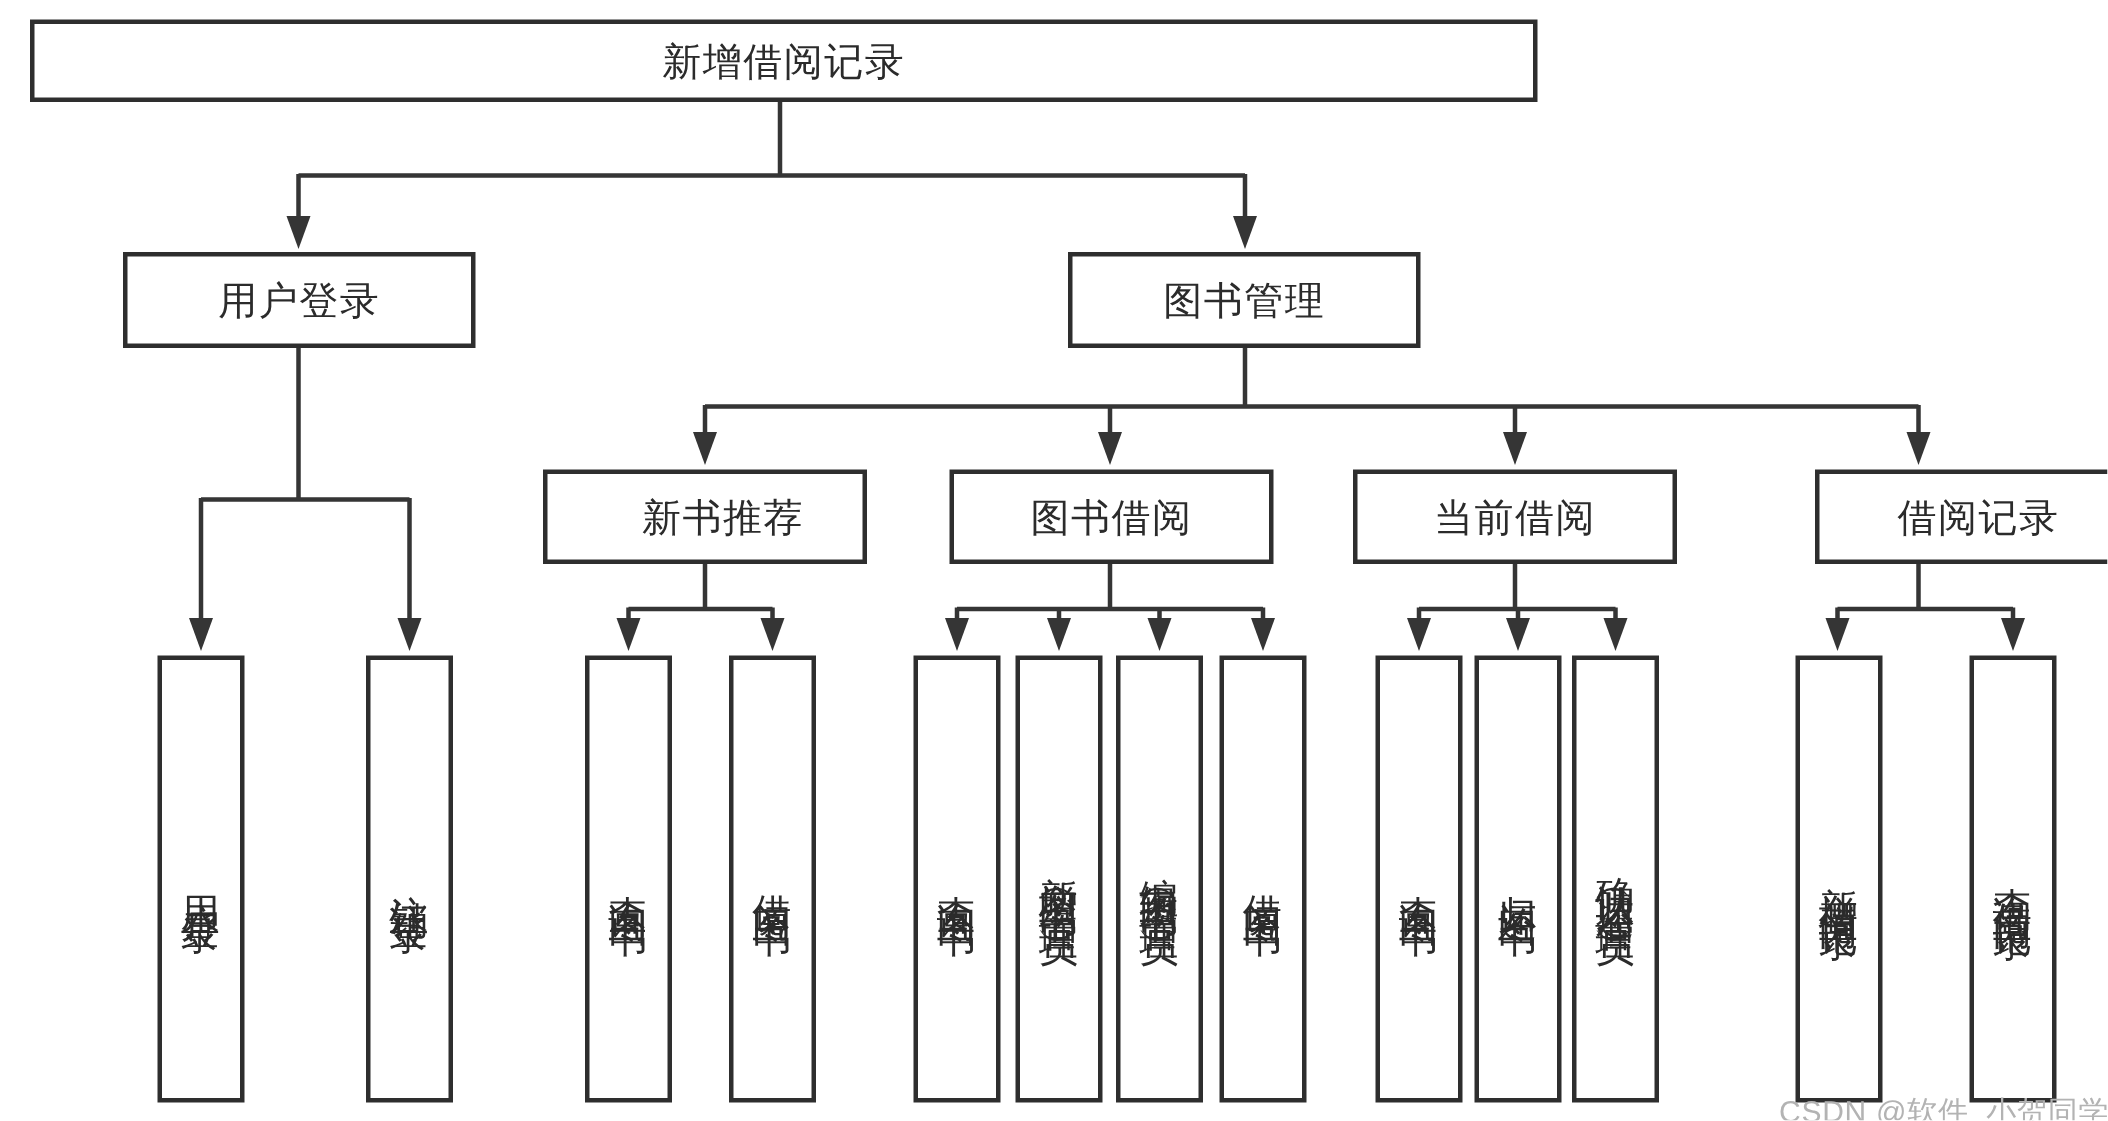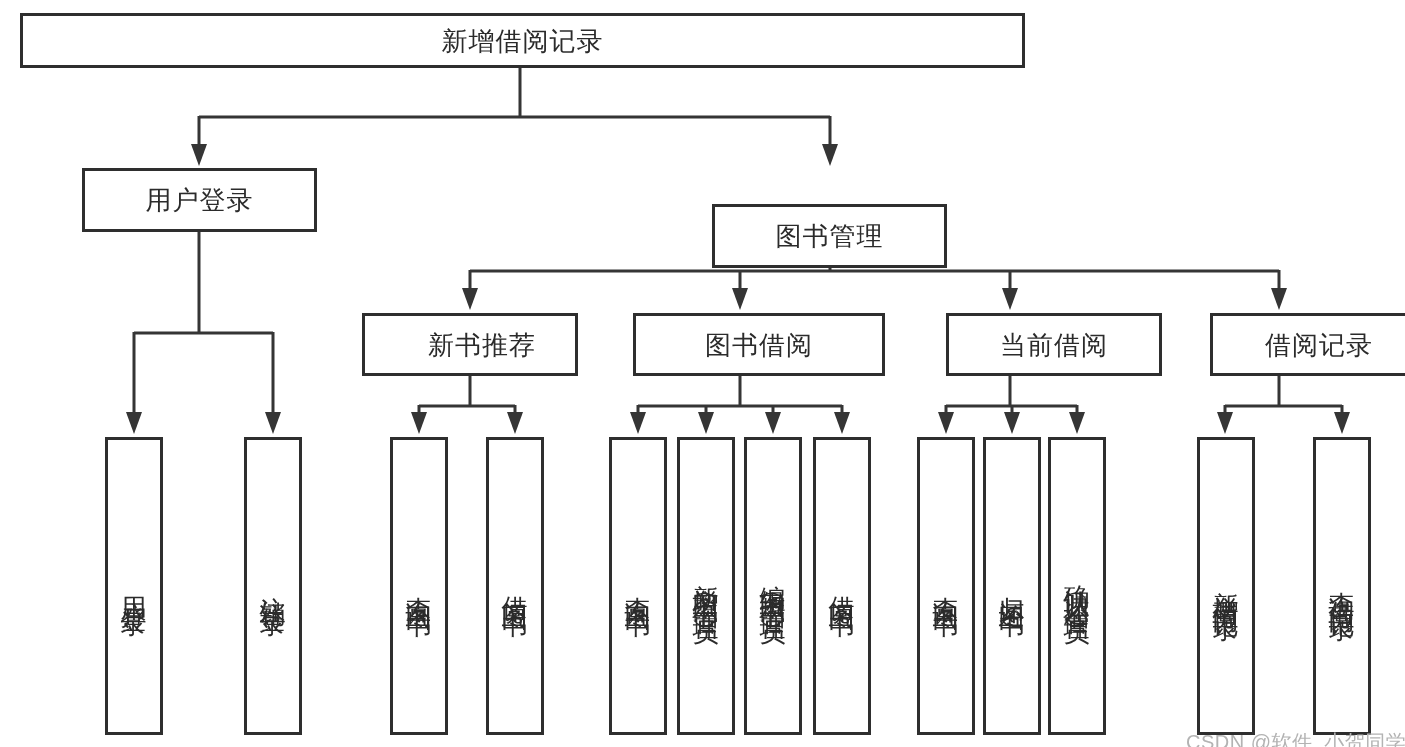--- a/index.html
+++ b/index.html
@@ -118,25 +118,25 @@
     <polygon points="1069,412 1085,412 1077,434"></polygon>
 
     <path d="M1279 376 V406 M1225 406 H1342 M1225 405 V414 M1342 405 V414"></path>
     <polygon points="1217,412 1233,412 1225,434"></polygon>
     <polygon points="1334,412 1350,412 1342,434"></polygon>
   </svg>
 
   <div class="hbox root">新增借阅记录</div>
 
   <div class="hbox lvl1" style="left:82px; width:235px;">用户登录</div>
-  <div class="hbox lvl1" style="left:712px; width:235px;margin-top:36px;">图书管理</div>
+  <div class="hbox lvl1" style="left:712px; width:235px;">图书管理</div>
 
   <div class="hbox lvl2" style="left:362px; width:216px;padding-left:24px;">新书推荐</div>
-  <div class="hbox lvl2" style="left:633px; width:252px;">图书借阅</div>
-  <div class="hbox lvl2" style="left:902px; width:216px;margin-left:44px;">当前借阅</div>
+  <div class="hbox lvl2" style="left:633px; width:216px;">图书借阅</div>
+  <div class="hbox lvl2" style="left:902px; width:216px;">当前借阅</div>
   <div class="hbox lvl2" style="left:1172px; width:218px;margin-left:38px;">借阅记录</div>
 
   <div class="leaf" style="left:105px;">
     <span class="vtext">用户登录</span>
   </div>
   <div class="leaf" style="left:244px;">
     <span class="vtext">注销登录</span>
   </div>
 
   <div class="leaf" style="left:390px;">

